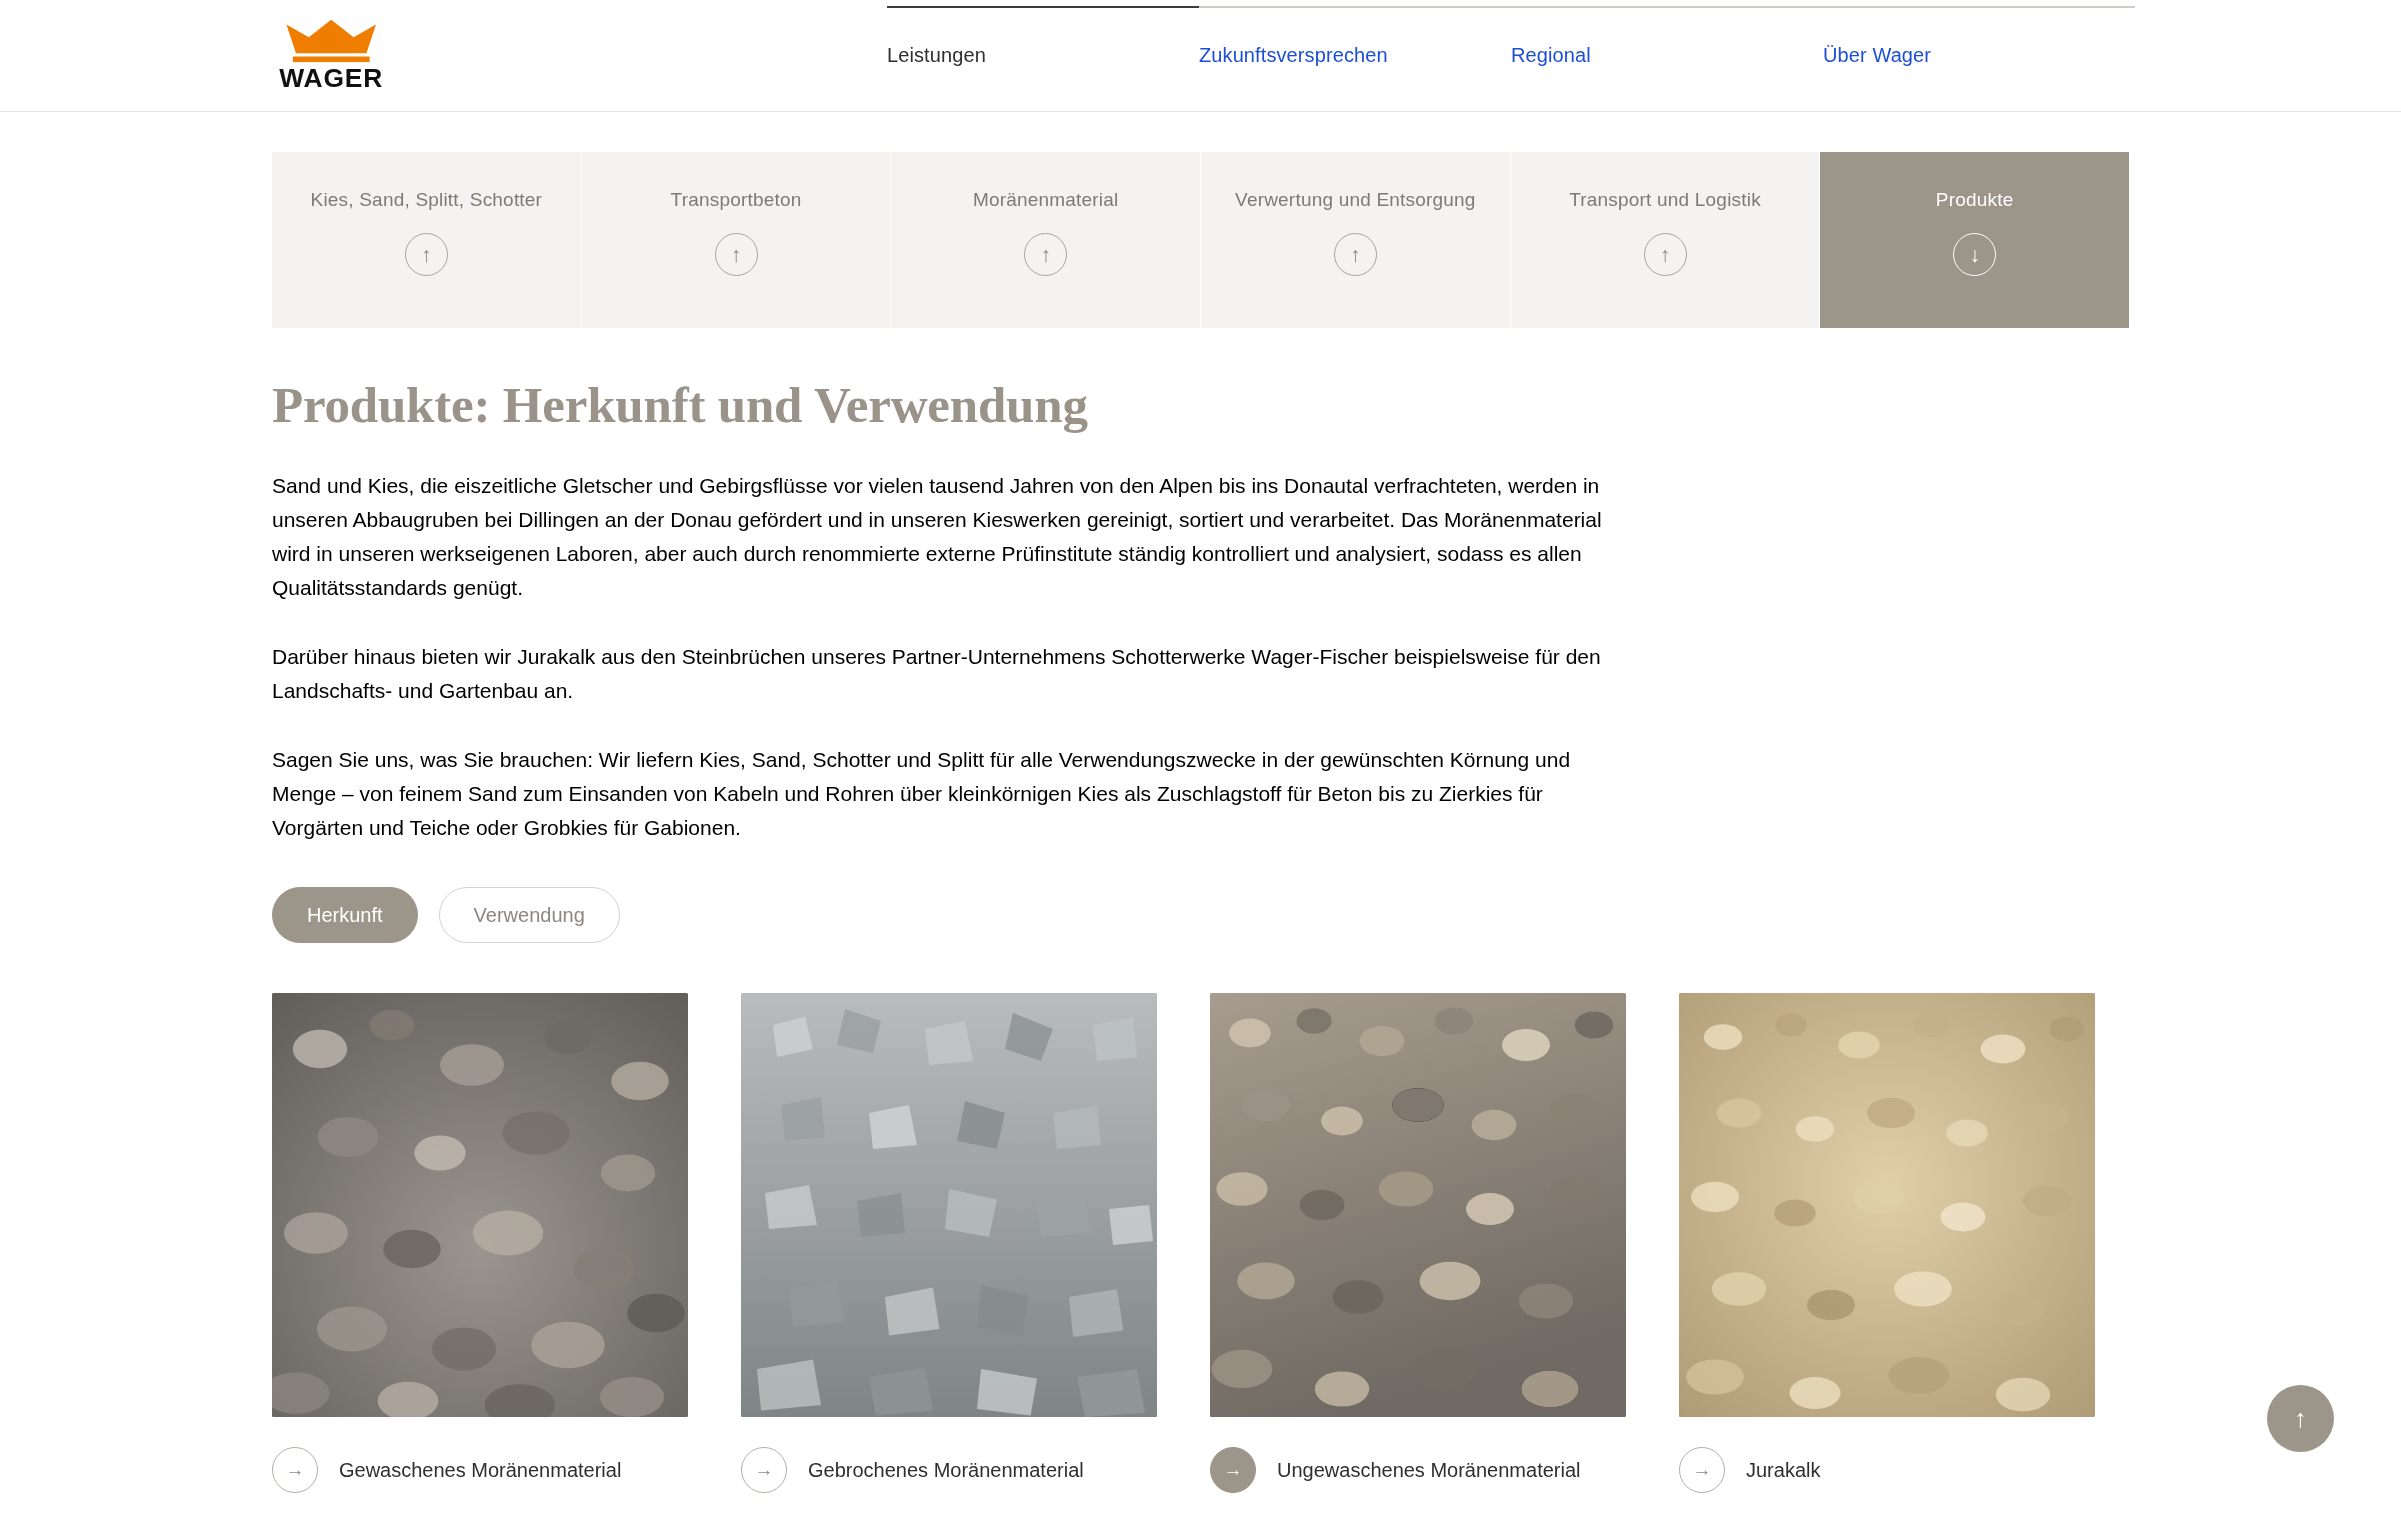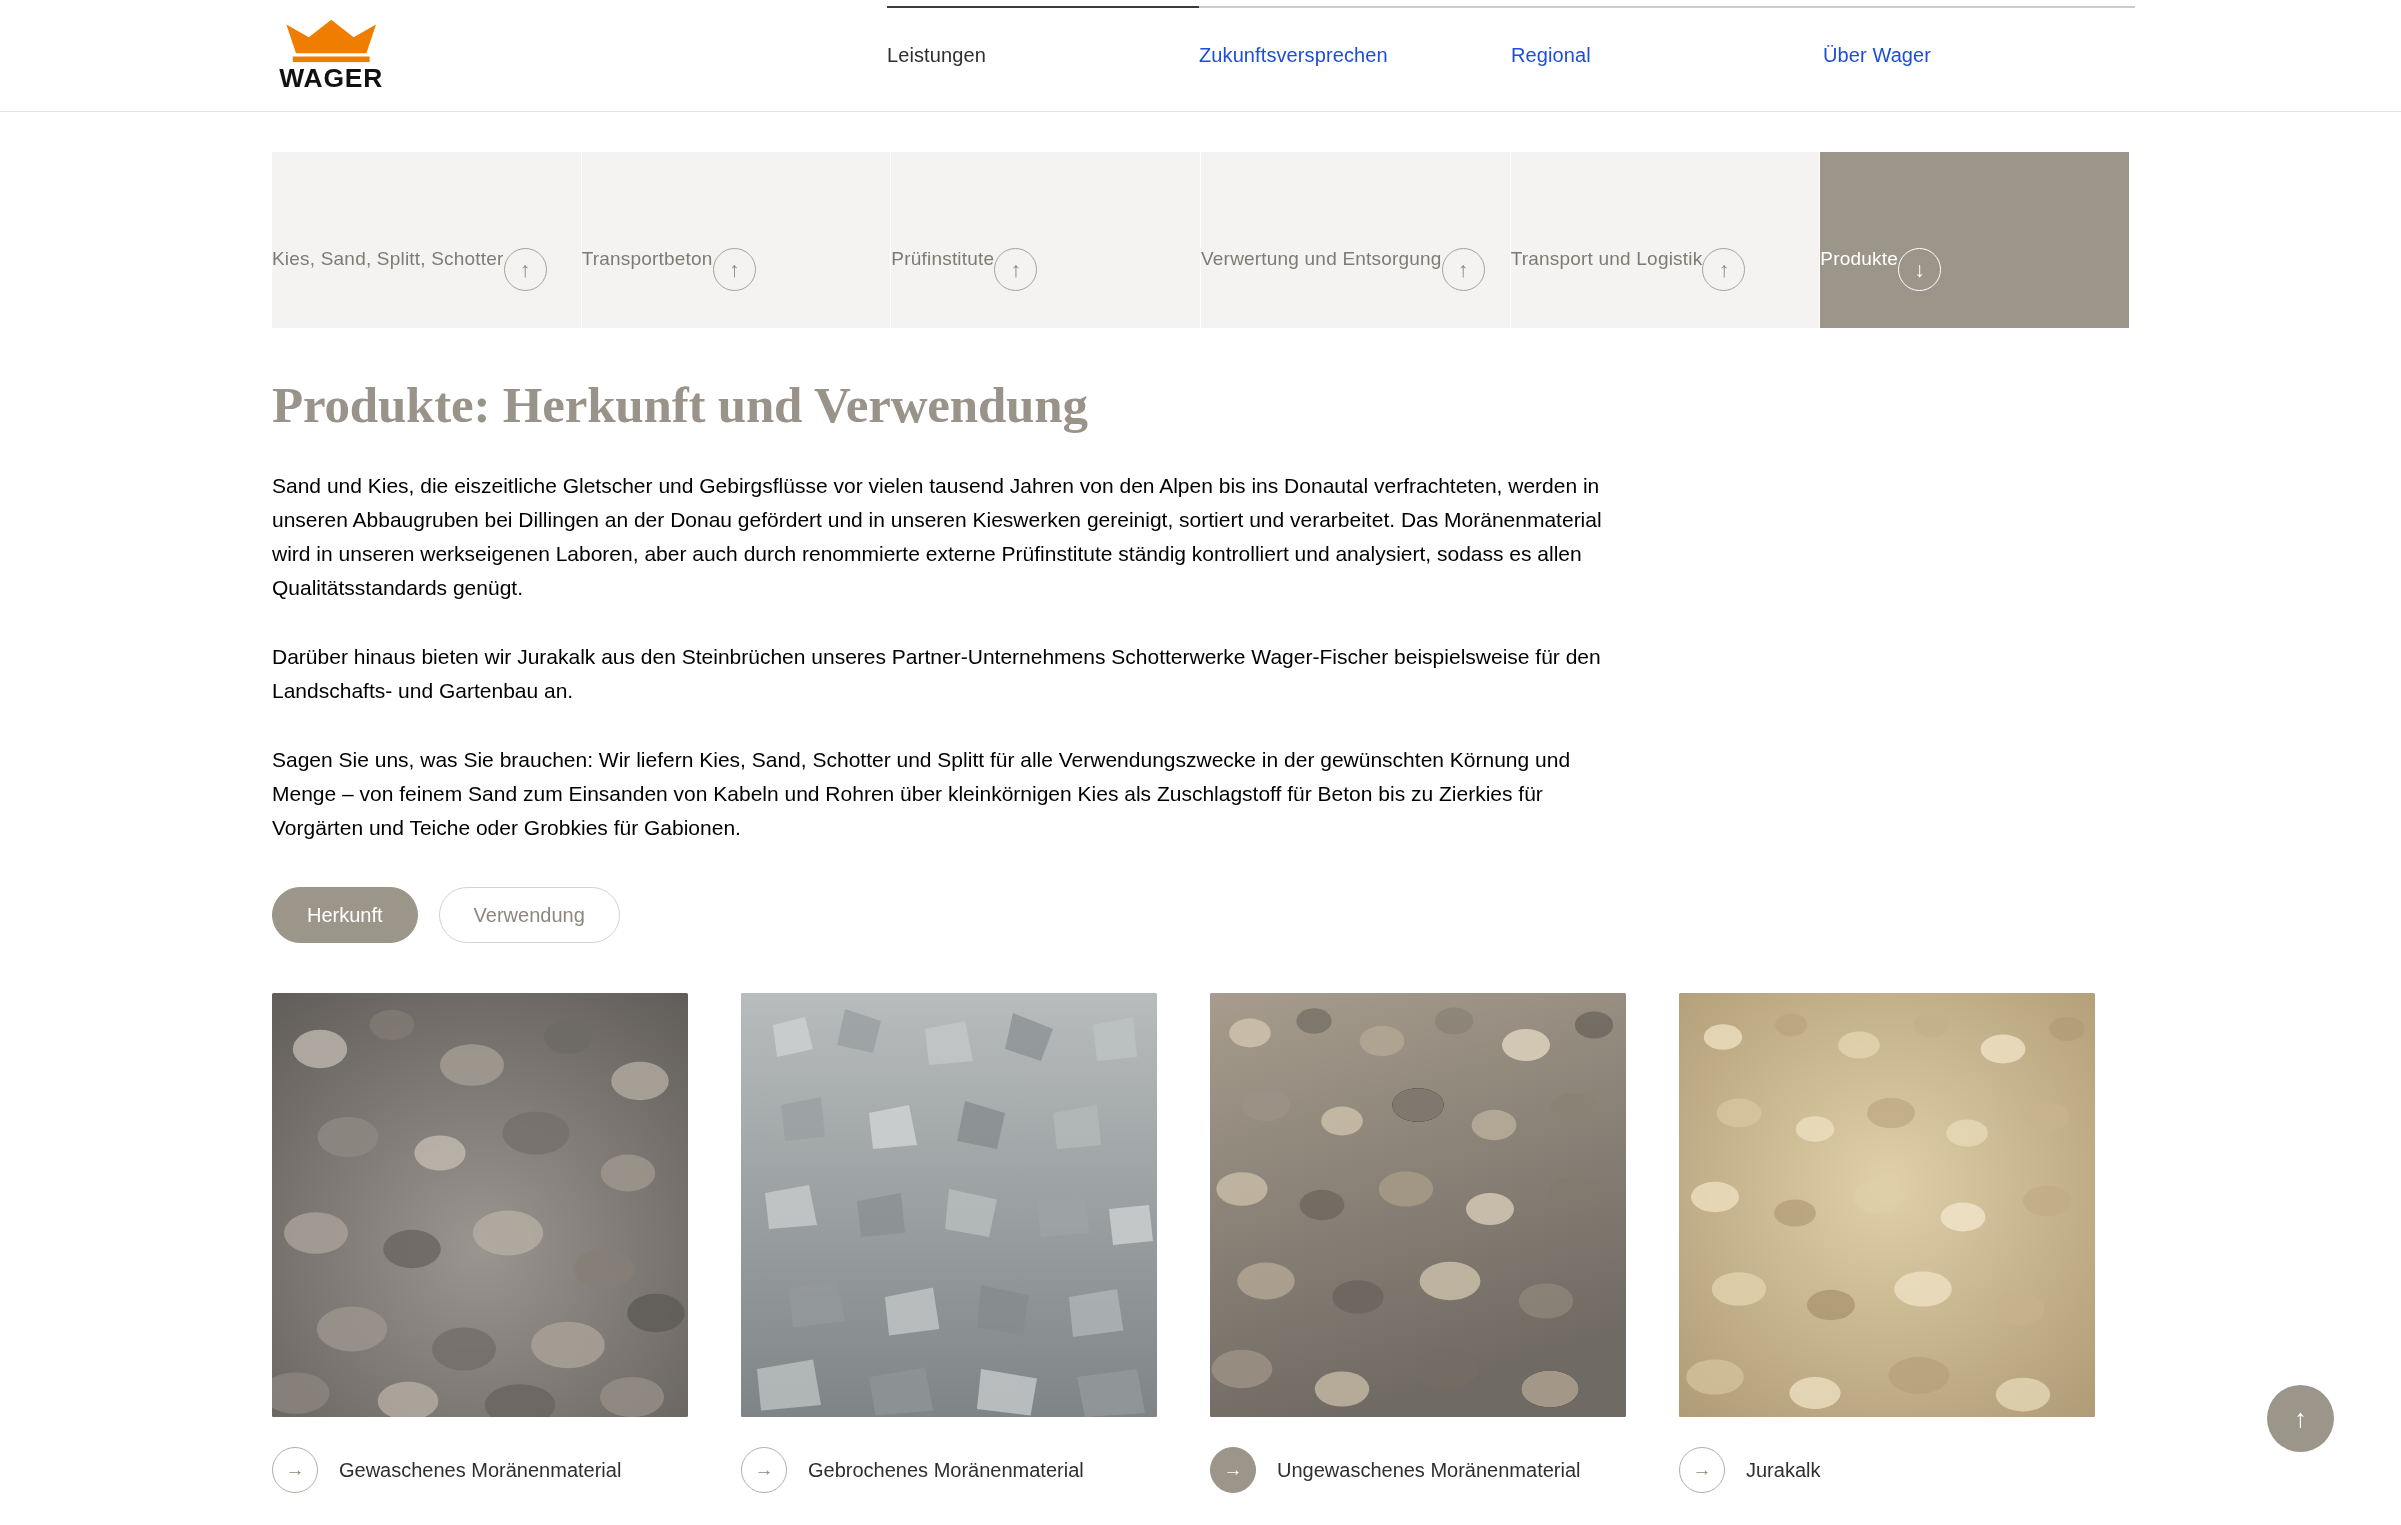--- a/index.html
+++ b/index.html
@@ -67,21 +67,21 @@
     width: 1857px;
     height: 176px;
     display: flex;
   }
   .tab {
     flex: 1 1 0;
     background: #f4f3f1;
     border-right: 1.6px solid #ffffff;
     position: relative;
     display: flex;
-    flex-direction: row;
+    flex-direction: column;
     align-items: center;
     padding-top: 37px;
   }
   .tab:last-child { border-right: none; }
   .tab .tab-label {
     font-size: 19px;
     color: #7f7a74;
     letter-spacing: 0.2px;
     white-space: nowrap;
   }
@@ -224,21 +224,21 @@
     <span class="tab-label">Kies, Sand, Splitt, Schotter</span>
     <span class="tab-circle">↑</span>
   </div>
 
   <div class="tab">
     <span class="tab-label">Transportbeton</span>
     <span class="tab-circle">↑</span>
   </div>
 
   <div class="tab">
-    <span class="tab-label">Prüfinstitute</span>
+    <span class="tab-label">Moränenmaterial</span>
     <span class="tab-circle">↑</span>
   </div>
 
   <div class="tab">
     <span class="tab-label">Verwertung und Entsorgung</span>
     <span class="tab-circle">↑</span>
   </div>
 
   <div class="tab">
     <span class="tab-label">Transport und Logistik</span>

